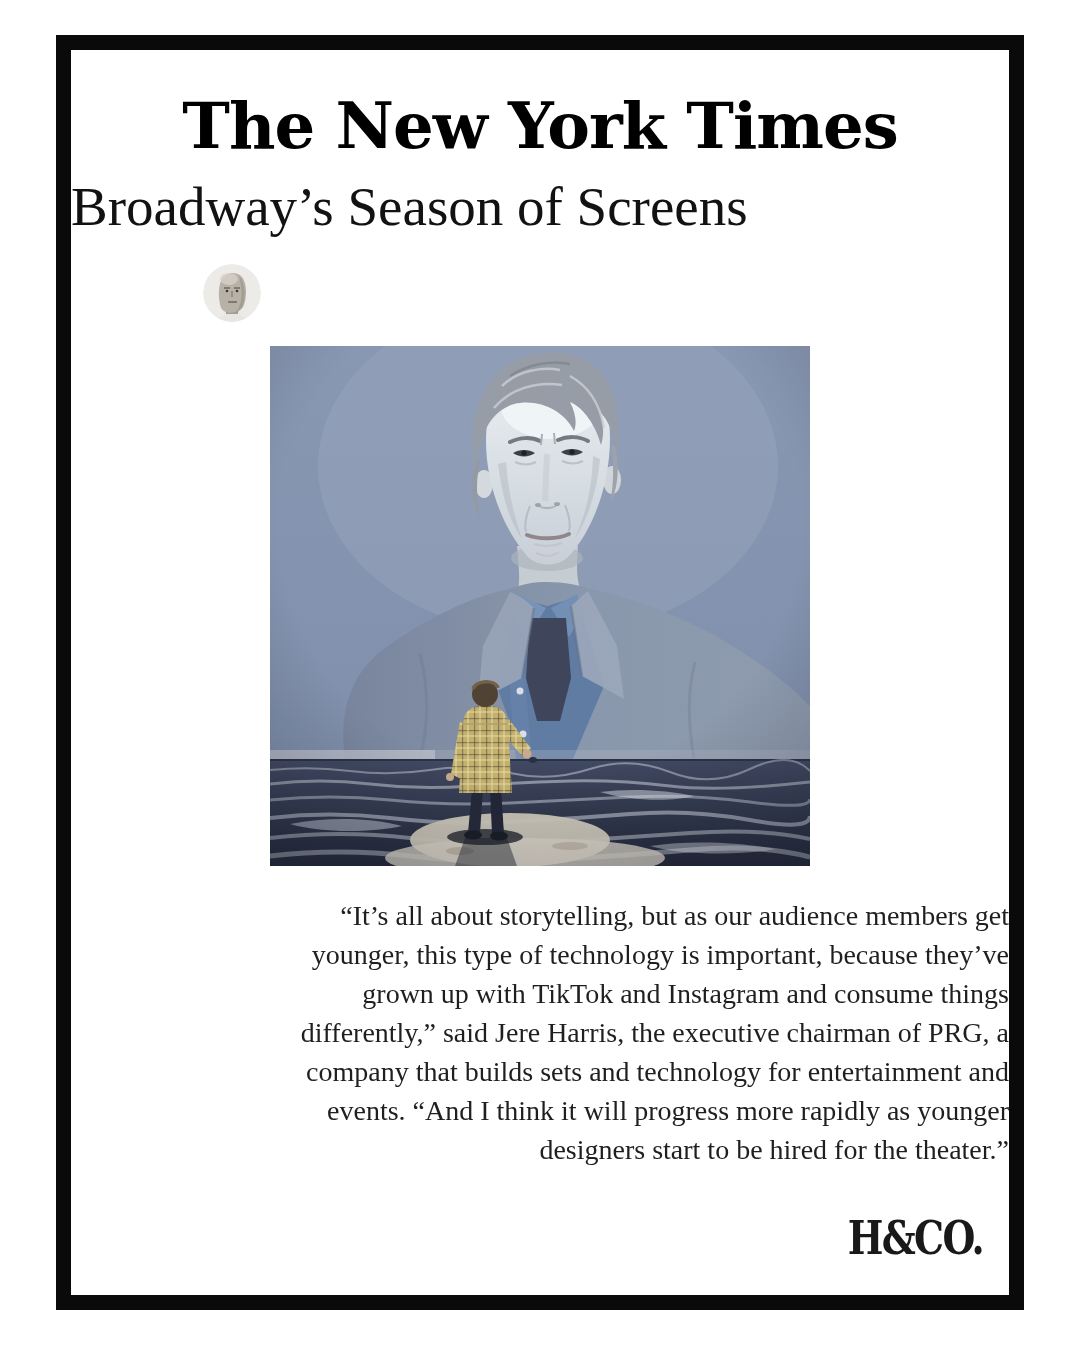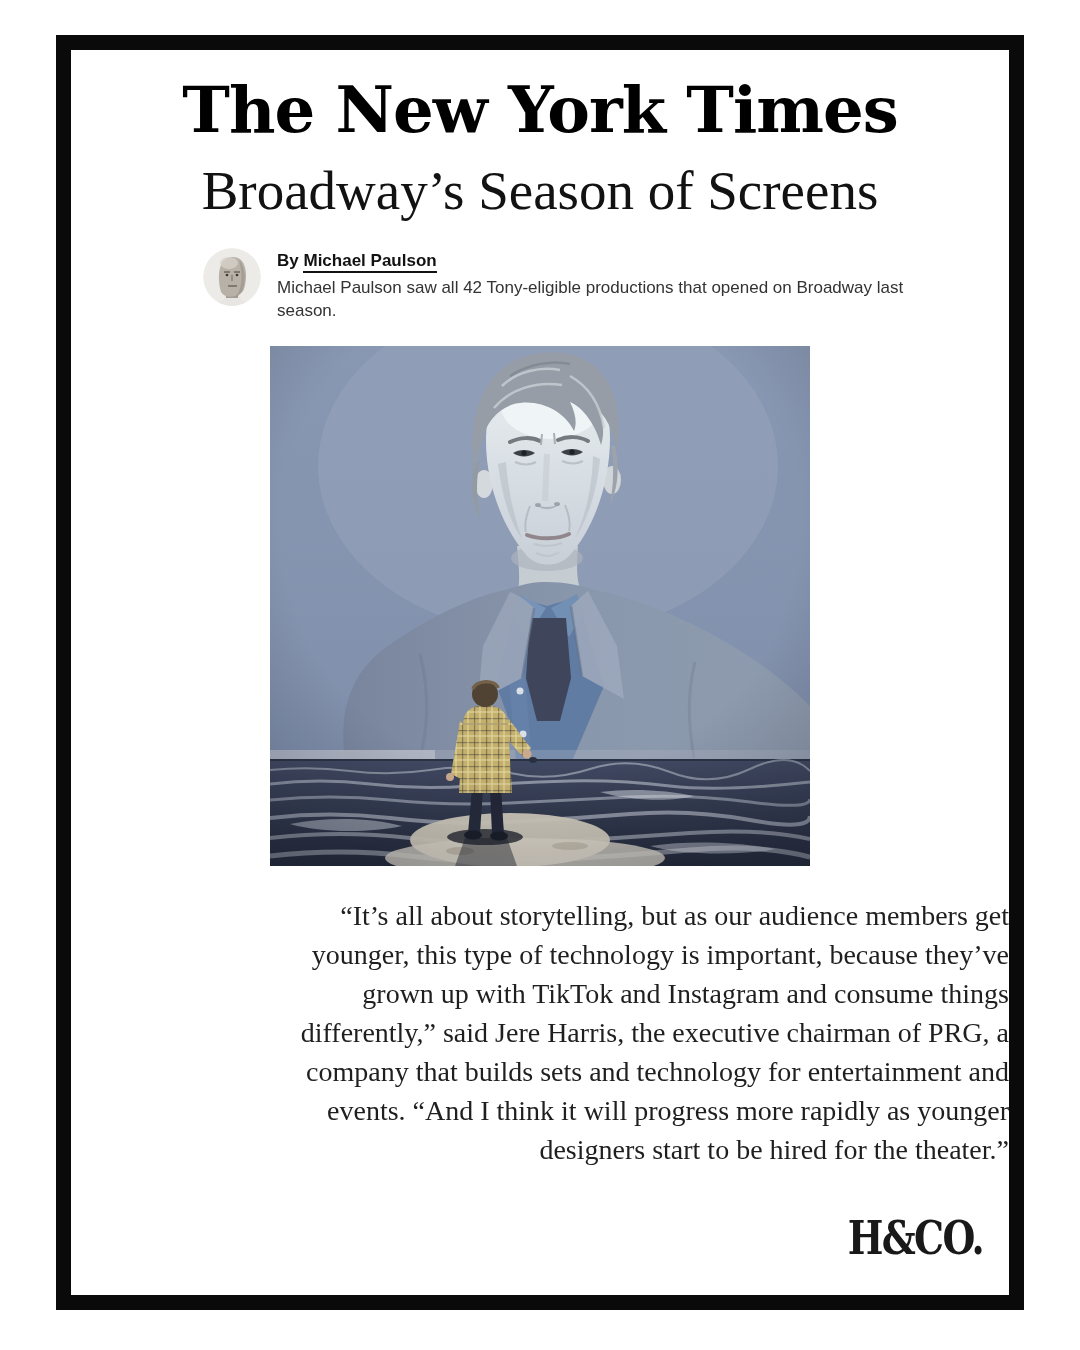--- a/index.html
+++ b/index.html
@@ -13,35 +13,34 @@
   .page {
     width: 1080px; height: 1350px;
     padding: 35px 56px 40px 56px;
     background: #ffffff;
   }
   .frame {
     width: 100%; height: 100%;
     border: 15px solid #0a0a0a;
     background: #ffffff;
     position: relative;
-    padding-top: 20px;
+    padding-top: 36px;
     overflow: hidden;
   }
   .masthead {
     text-align: center;
     font-family: "DejaVu Serif", serif;
     font-weight: 700;
     font-size: 64px;
     line-height: 80px;
     letter-spacing: -1px;
     color: #000000;
   }
   .headline {
     margin-top: 10px;
-    text-align: center;
     font-family: "Liberation Serif", "DejaVu Serif", serif;
     font-weight: 400;
     font-size: 55px;
     line-height: 62px;
     color: #121212;
   }
   .subheadline {
     margin-top: 16px;
     text-align: center;
     font-family: "Liberation Serif", "DejaVu Serif", serif;
@@ -133,25 +132,20 @@
             <path d="M36,12 C42,18 43,32 40,41 C39,45 36,48 32,49 C38,44 41,30 36,12 Z" fill="#948c83" opacity="0.55"></path>
             <ellipse cx="26" cy="15" rx="9" ry="6" fill="#d6d1c9" opacity="0.8"></ellipse>
             <path d="M21,24 L27,24 M31,24 L37,24" stroke="#6e675f" stroke-width="1.6" fill="none"></path>
             <circle cx="24" cy="27" r="1.3" fill="#3c3630"></circle>
             <circle cx="34" cy="27" r="1.3" fill="#3c3630"></circle>
             <path d="M29,27 L29,33" stroke="#8a837a" stroke-width="1.5" fill="none"></path>
             <path d="M25,38 L34,38" stroke="#6e675f" stroke-width="1.6" fill="none"></path>
           </g>
         </svg>
       </div>
-      <div class="byline-text">
-        <div class="byline-author"><span>By </span><span class="author-name">Michael Paulson</span></div>
-        <div class="byline-desc">Michael Paulson saw all 42 Tony-eligible productions that opened on Broadway last
-season.</div>
-      </div>
     </div>
 
     <figure class="photo">
       <svg viewBox="0 0 540 520">
         <defs>
           <linearGradient id="bgGrad" x1="0" y1="0" x2="0" y2="1">
             <stop offset="0" stop-color="#8494b0"></stop>
             <stop offset="1" stop-color="#7b8ba8"></stop>
           </linearGradient>
           <linearGradient id="jacketGrad" x1="0" y1="0" x2="1" y2="0">

